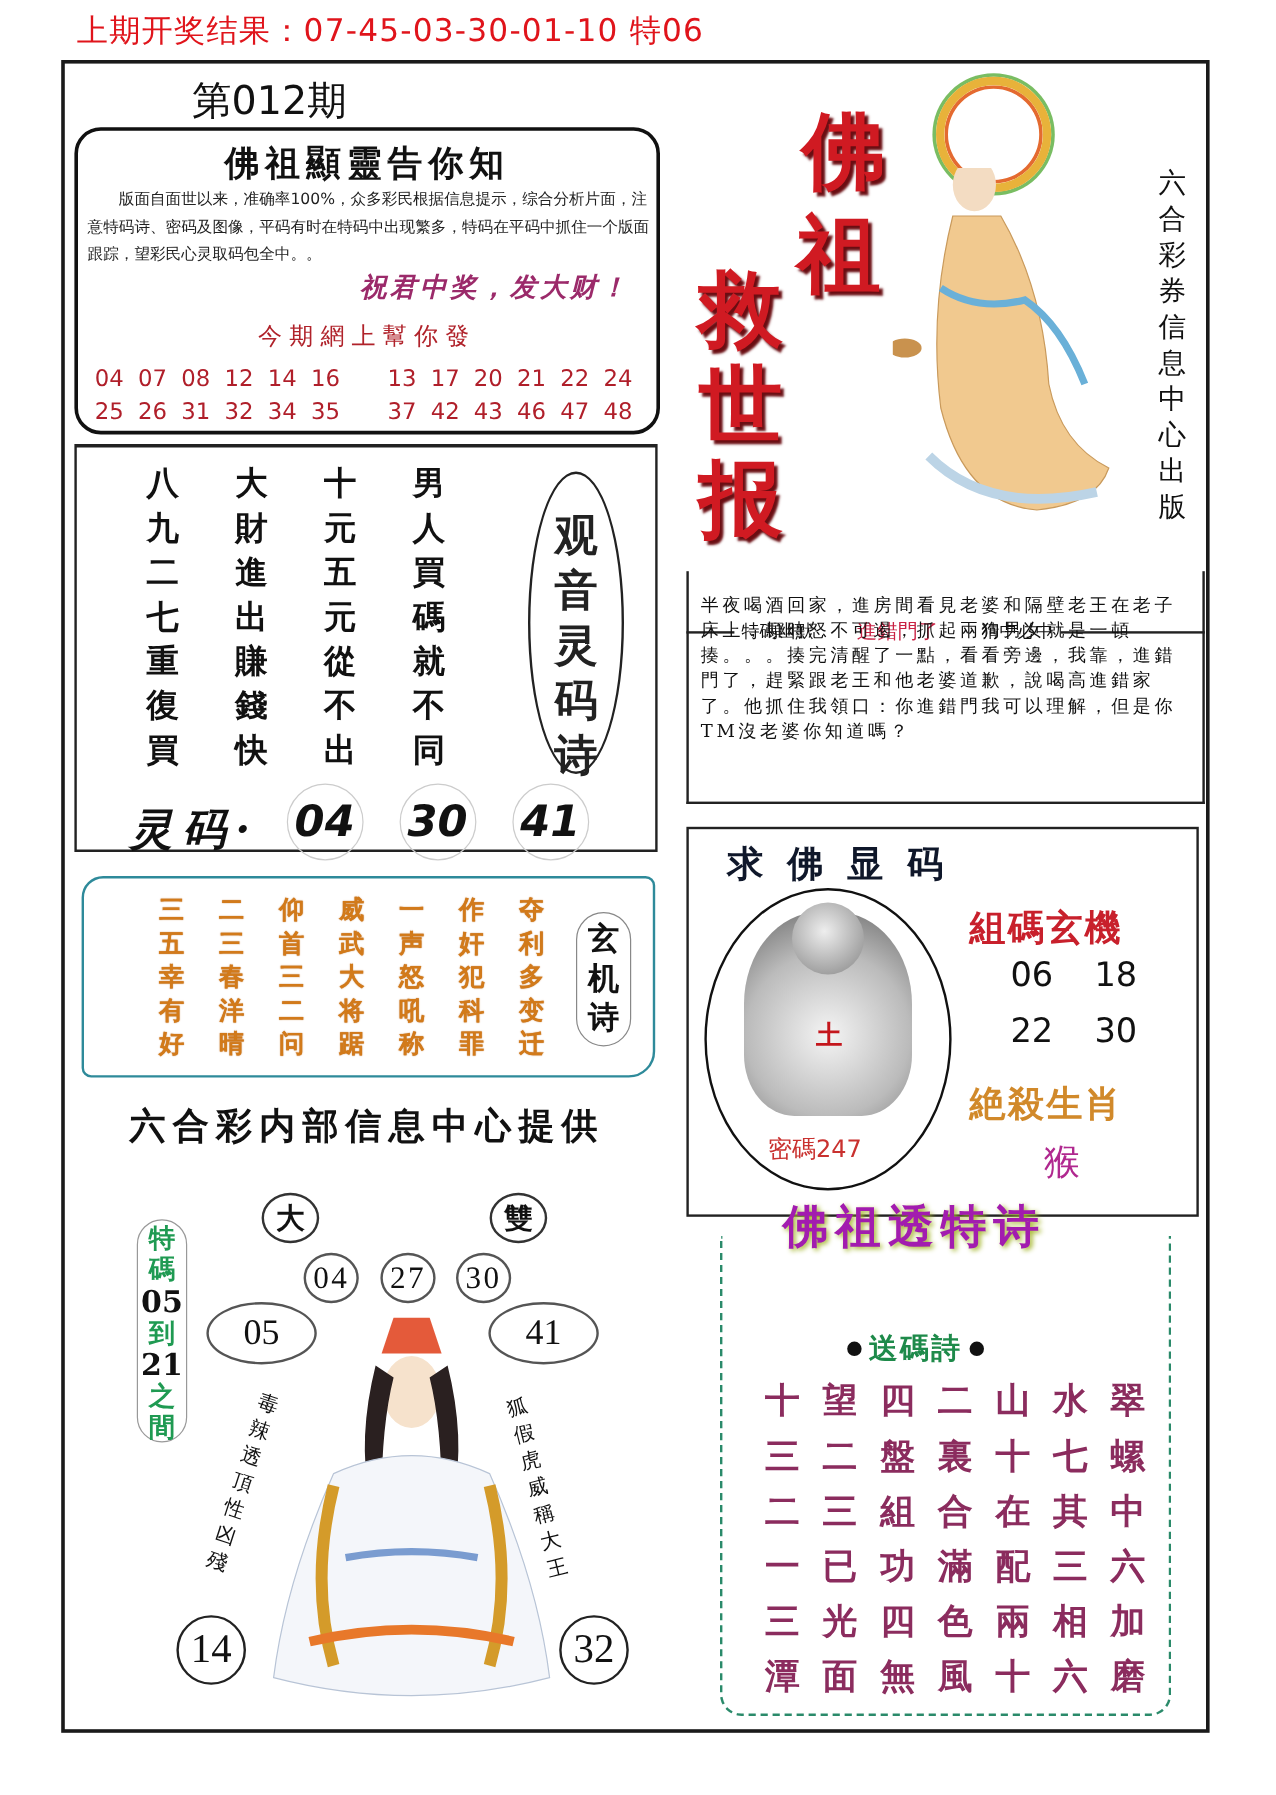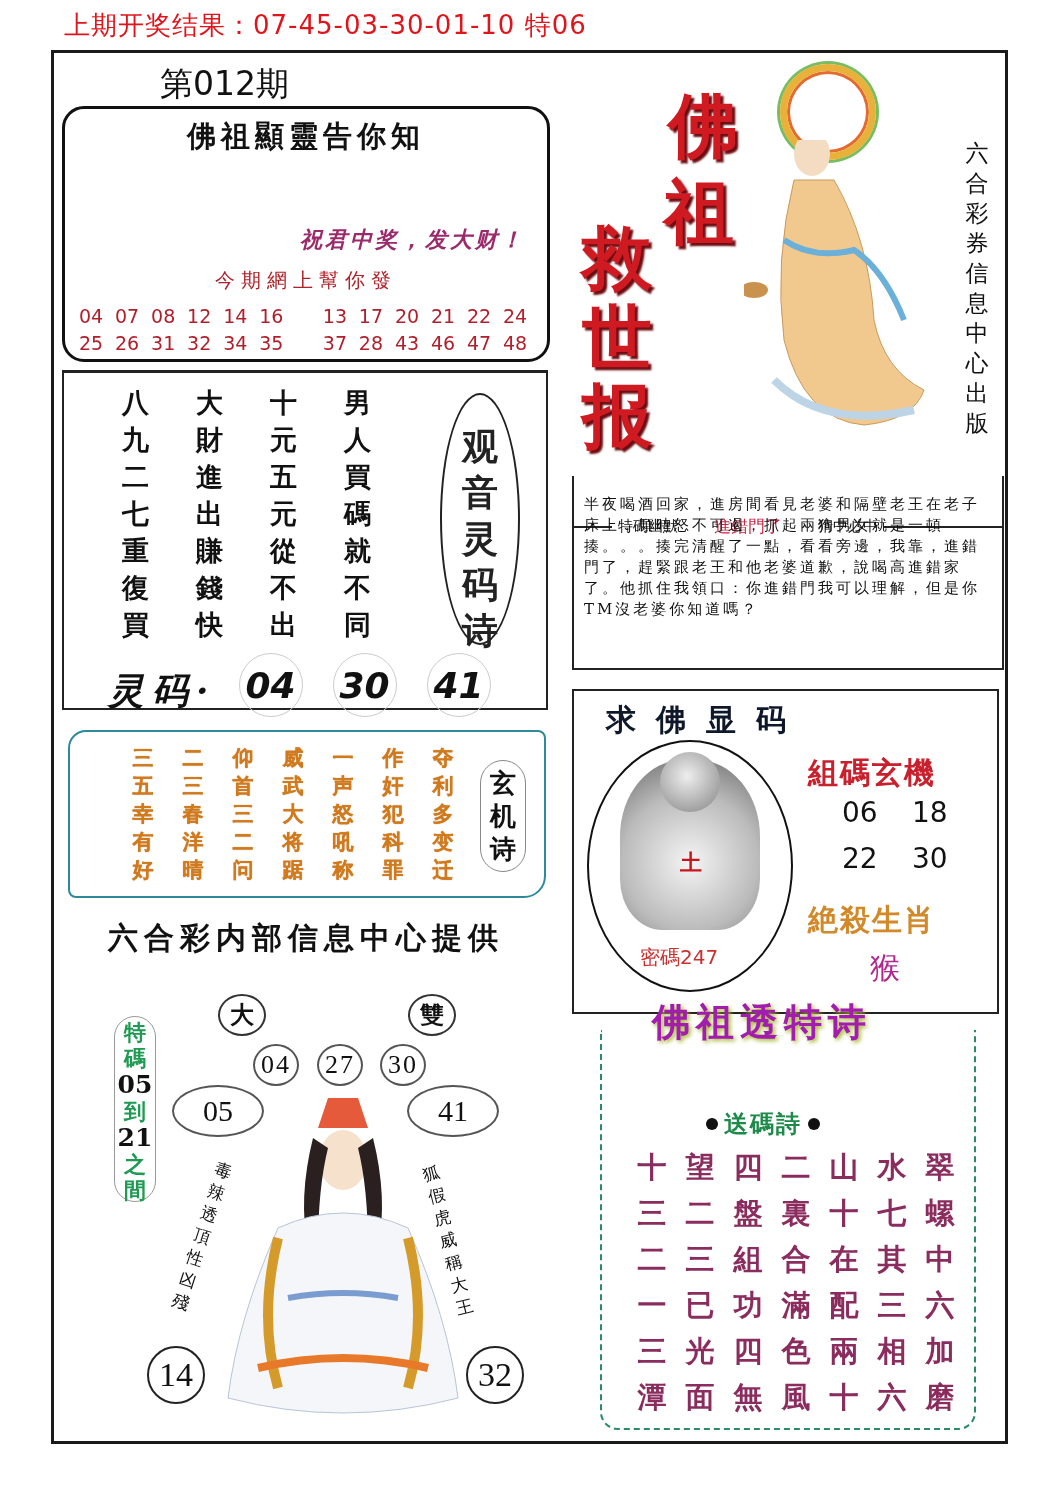--- a/index.html
+++ b/index.html
@@ -92,20 +92,21 @@
 
 <div class="abs header-result">
   <span>上期开奖结果：</span><span>07-45-03-30-01-10</span>
   <span>特06</span>
 </div>
 <div class="abs frame"></div>
 <div class="abs issue">第012期</div>
 
 <div class="abs intro">
   <div class="abs intro-title">佛祖顯靈告你知</div>
+  <div class="abs intro-body">版面自面世以来，准确率100%，众多彩民根据信息提示，综合分析片面，注意特码诗、密码及图像，平码有时在特码中出现繁多，特码在平码中抓住一个版面跟踪，望彩民心灵取码包全中。。</div>
   <div class="abs intro-sub">今期網上幫你發</div>
   <div class="abs intro-wish">祝君中奖，发大财！</div>
   <div class="abs numrow" style="top:196px;">
     <span>04</span>
     <span>07</span>
     <span>08</span>
     <span>12</span>
     <span>14</span>
     <span>16</span>
     <span class="gap"></span>
@@ -118,21 +119,21 @@
   </div>
   <div class="abs numrow" style="top:223px;">
     <span>25</span>
     <span>26</span>
     <span>31</span>
     <span>32</span>
     <span>34</span>
     <span>35</span>
     <span class="gap"></span>
     <span>37</span>
-    <span>28</span>
+    <span>42</span>
     <span>43</span>
     <span>46</span>
     <span>47</span>
     <span>48</span>
   </div>
 </div>
 
 <div class="abs poem1">
   <div class="abs poem1-grid">
     <span>八</span>

